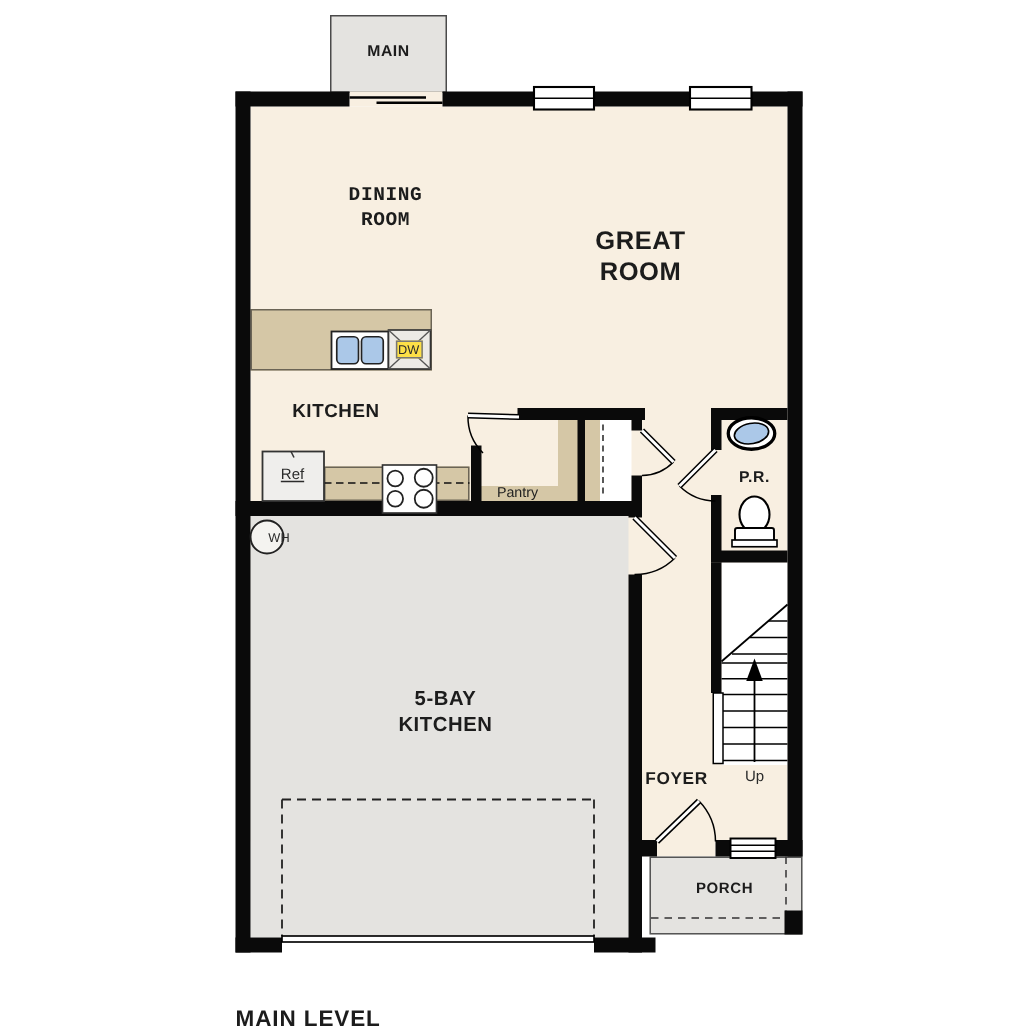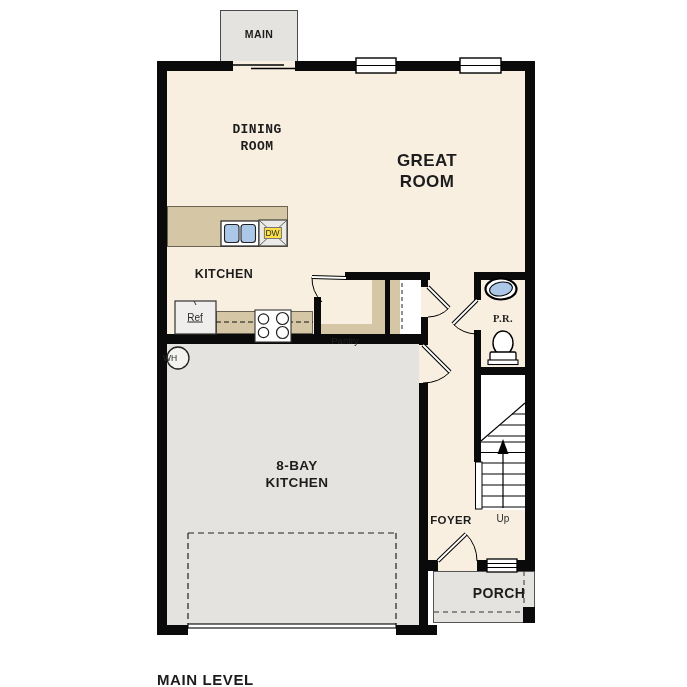--- a/index.html
+++ b/index.html
@@ -182,27 +182,27 @@
   </svg>
 
   <div class="lbl" style="left:257px;top:139px;font-size:13px;font-family:Liberation Mono, monospace;">
     <div>DINING</div><div>ROOM</div>
   </div>
   <div class="lbl" style="left:427px;top:171px;font-size:17px;">
     <div>GREAT</div><div>ROOM</div>
   </div>
   <div class="lbl" style="left:224px;top:274px;font-size:12.5px;text-align:center;">KITCHEN</div>
   <div class="lbl" style="left:297px;top:474px;font-size:13.5px;">
-    <div>8-BAY</div><div>KITCHEN</div>
+    <div>5-BAY</div><div>KITCHEN</div>
   </div>
   <div class="lbl" style="left:451px;top:520px;font-size:11.5px;text-align:right;">FOYER</div>
-  <div class="lbl" style="left:503px;top:319px;font-size:10.5px;font-family:Liberation Serif, serif;">P.R.</div>
-  <div class="lbl" style="left:483px;top:594px;font-size:14px;margin-left:16px;">PORCH</div>
+  <div class="lbl" style="left:503px;top:319px;font-size:10.5px;">P.R.</div>
+  <div class="lbl" style="left:483px;top:594px;font-size:10px;">PORCH</div>
   <div class="lbl" style="left:259px;top:35px;font-size:10.5px;">MAIN</div>
-  <div class="lbl-sm" style="left:345px;top:340px;font-size:9.5px;color:#222;">Pantry</div>
+  <div class="lbl-sm" style="left:345px;top:329px;font-size:9.5px;color:#222;">Pantry</div>
 
   <div class="lbl-sm" style="left:195px;top:317px;font-size:10px;text-decoration:underline;">Ref</div>
   <div class="lbl-sm" style="left:272.5px;top:233px;font-size:8.5px;background:#fde047;padding:0 1px;border:.5px solid #777;">DW</div>
-  <div class="lbl-sm" style="left:170px;top:358px;font-size:8.5px;text-align:center;">WH</div>
+  <div class="lbl-sm" style="left:186px;top:358px;font-size:8.5px;text-align:center;">WH</div>
   <div class="lbl-sm" style="left:503px;top:518px;font-size:10px;">Up</div>
 
   <div class="lbl" style="left:157px;top:651px;font-size:15px;transform:none;letter-spacing:.6px;margin-top:19px;">MAIN LEVEL</div>
 </div>
 
 </body></html>

